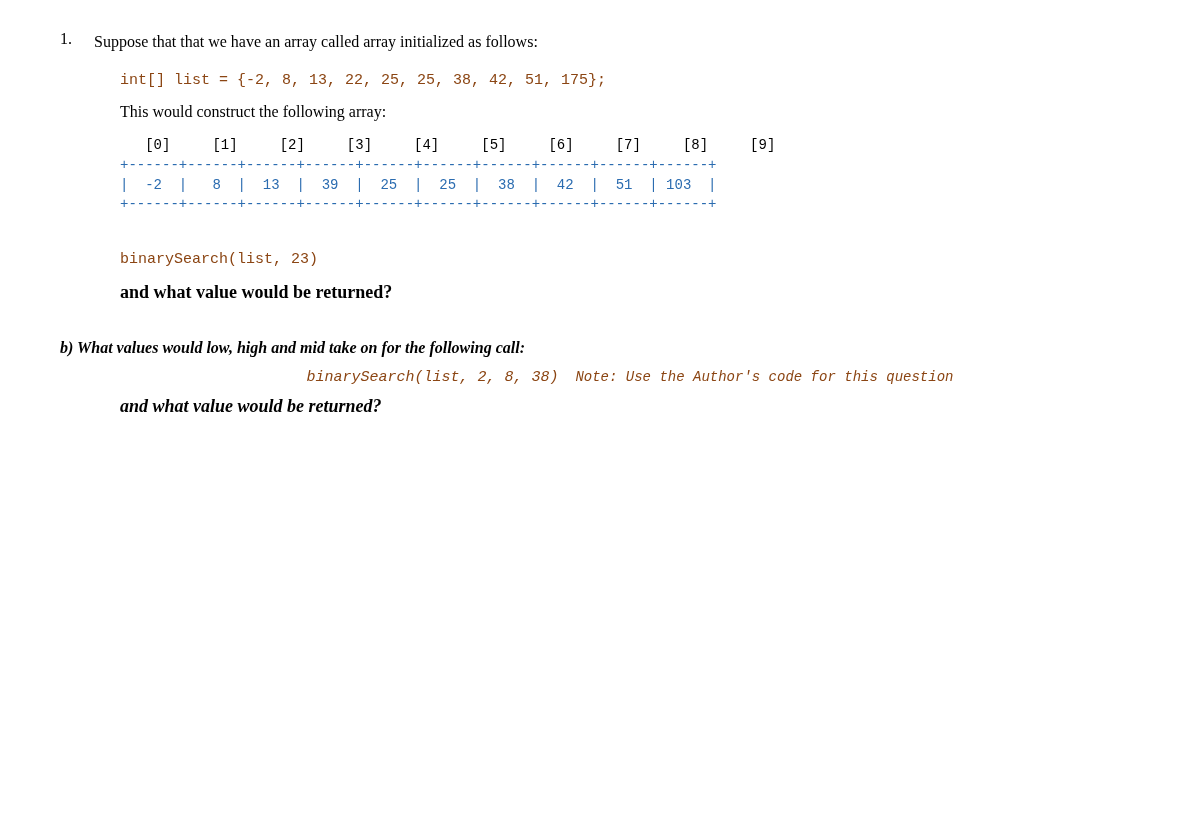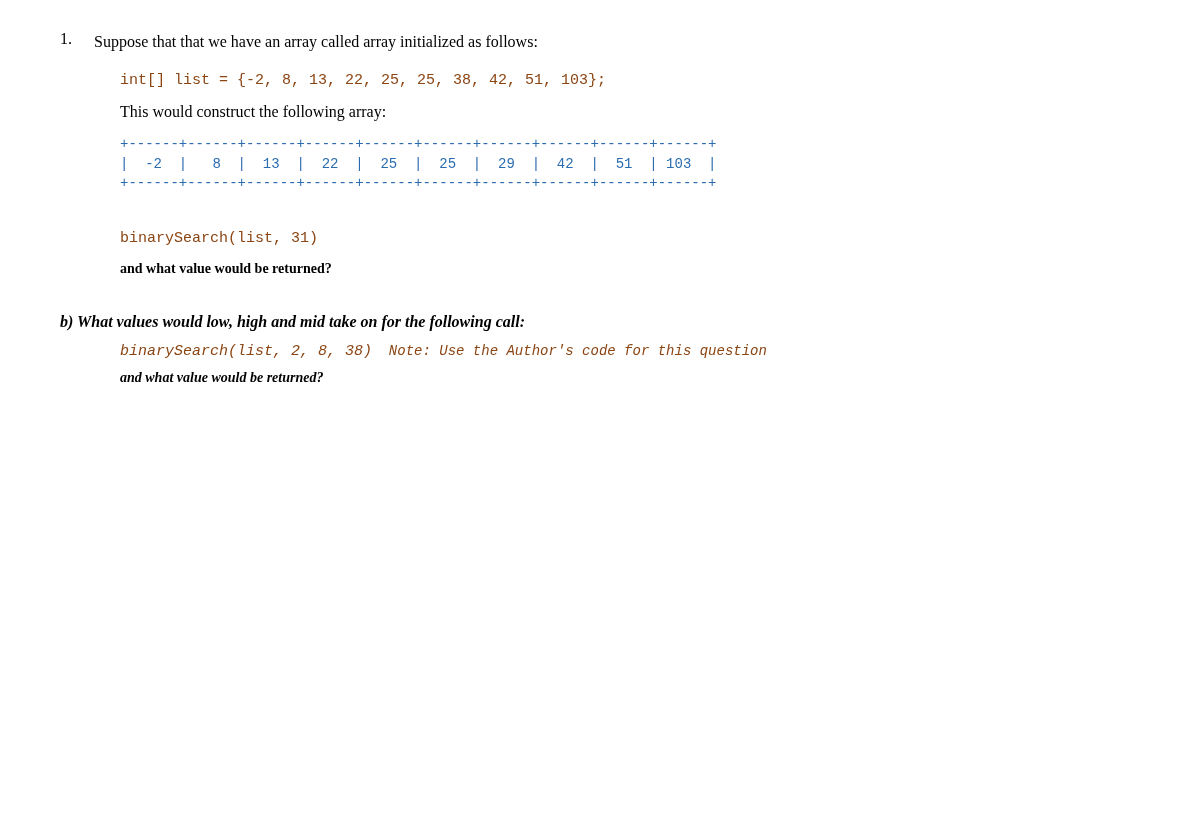--- a/index.html
+++ b/index.html
@@ -89,48 +89,50 @@
       font-weight: bold;
       margin-bottom: 12px;
     }
 
     .code-note-line {
       font-family: 'Courier New', Courier, monospace;
       font-size: 14px;
       color: #8b4513;
       margin: 10px 0 10px 60px;
       white-space: pre;
+      text-align: center;
     }
 
     .and-what {
       margin: 10px 0 10px 60px;
-      font-size: 14px;
+      font-size: 18px;
       font-weight: bold;
     }
   </style>
 </head>
 <body>
 
 <div class="question-number">
   <span class="question-num-label">1.</span>
   <span class="question-text">Suppose that that we have an array called array initialized as follows:</span>
 </div>
 
-<div class="code-block">int[] list = {-2, 8, 13, 22, 25, 25, 38, 42, 51, 103};</div>
+<div class="code-block">int[] list = {-2, 8, 13, 22, 25, 25, 38, 42, 51, 175};</div>
 
 <div class="this-would">This would construct the following array:</div>
 
 <div class="array-section">
+  <div class="array-indices">   [0]     [1]     [2]     [3]     [4]     [5]     [6]     [7]     [8]     [9]</div>
   <div class="array-box">+------+------+------+------+------+------+------+------+------+------+</div>
-  <div class="array-box">|  -2  |   8  |  13  |  22  |  25  |  25  |  29  |  42  |  51  | 103  |</div>
+  <div class="array-box">|  -2  |   8  |  13  |  39  |  25  |  25  |  38  |  42  |  51  | 103  |</div>
   <div class="array-box">+------+------+------+------+------+------+------+------+------+------+</div>
 </div>
 
 <div class="part-a">
-  <div class="code-block">binarySearch(list, 31)</div>
+  <div class="code-block">binarySearch(list, 23)</div>
   <div class="and-what">and what value would be returned?</div>
 </div>
 
 <div class="part-b">
   <div class="part-label">b) What values would low, high and mid take on for the following call:</div>
   <div class="code-note-line"><span class="inline-code">binarySearch(list, 2, 8, 38)</span><span>  Note: Use the Author's code for this question</span></div>
   <div class="and-what">and what value would be returned?</div>
 </div>
 
 </body></html>

